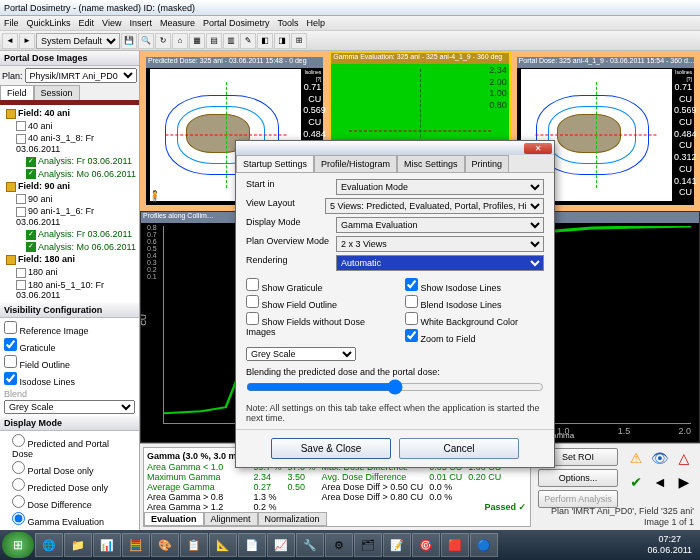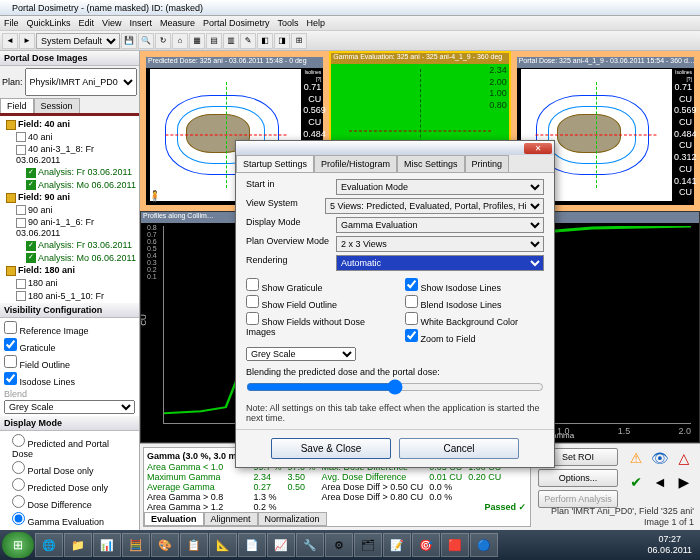--- a/index.html
+++ b/index.html
@@ -1,28 +1,28 @@
 <!DOCTYPE html>
 <html><head>
 <meta charset="utf-8">
 <style>
 *{box-sizing:border-box;margin:0;padding:0;font-family:Tahoma,Arial,sans-serif;font-size:9px}
 body{width:700px;height:560px;background:#e8e8e8;overflow:hidden;position:relative}
-.titlebar{height:16px;background:linear-gradient(#fff,#d8e4f0);display:flex;align-items:center;padding:0 12px;border-bottom:1px solid #aaa}
+.titlebar{height:16px;background:linear-gradient(#fff,#d8e4f0);display:flex;align-items:center;padding:0 4px;border-bottom:1px solid #aaa}
 .menubar{height:15px;background:linear-gradient(#f4f4f4,#e0e0e0);display:flex;align-items:center;padding:0 4px;gap:8px;border-bottom:1px solid #ccc}
 .menubar span{cursor:default}
 .toolbar{height:20px;background:linear-gradient(#f4f4f4,#dcdcdc);display:flex;align-items:center;padding:0 2px;gap:1px;border-bottom:1px solid #bbb}
 .tbtn{width:16px;height:16px;background:#eee;border:1px solid #ccc;display:flex;align-items:center;justify-content:center;font-size:8px}
 .tsel{height:16px;font-size:9px;border:1px solid #aaa}
 .main{display:flex;height:479px}
 .left{width:140px;background:#f0f0f0;border-right:1px solid #aaa;display:flex;flex-direction:column;overflow:hidden}
 .panel-head{background:linear-gradient(#f8f8f8,#dcdce4);padding:2px 4px;font-weight:bold;border-bottom:1px solid #bbb;font-size:9px}
 .plan-row{display:flex;align-items:center;padding:2px;gap:2px}
-.plan-row select{flex:1;font-size:9px;height:28px}
-.tabs{display:flex;border-bottom:3px solid #7f1d1d}
+.plan-row select{flex:1;font-size:9px;height:15px}
+.tabs{display:flex;border-bottom:5px solid #7f1d1d}
 .tab{padding:2px 6px;background:#e0e0e0;border:1px solid #aaa;border-bottom:none;font-size:9px}
 .tab.active{background:#fff}
 .tree{flex:1;background:#fff;overflow:auto;padding:2px;font-size:9px}
 .tn{padding:1px 0 1px 4px}
 .tn.l1{padding-left:4px;font-weight:bold}
 .tn.l2{padding-left:14px}
 .tn.l3{padding-left:24px;color:#006000}
 .ico{display:inline-block;width:10px;height:10px;vertical-align:middle;margin-right:2px}
 .ico.f{background:#e0b020;border:1px solid #a07000}
 .ico.d{background:#fff;border:1px solid #888}
@@ -342,21 +342,21 @@
     <div class="dtab">Misc Settings</div>
     <div class="dtab">Printing</div>
   </div>
   <div class="dbody">
     <div id="drows">
         <div class="drow">
           <label>Start in</label>
           <select><option>Evaluation Mode</option></select>
         </div>
         <div class="drow">
-          <label>View System</label>
+          <label>View Layout</label>
           <select><option>5 Views: Predicted, Evaluated, Portal, Profiles, Hi</option></select>
         </div>
         <div class="drow">
           <label>Display Mode</label>
           <select><option>Gamma Evaluation</option></select>
         </div>
         <div class="drow">
           <label>Plan Overview Mode</label>
           <select><option>2 x 3 Views</option></select>
         </div>

